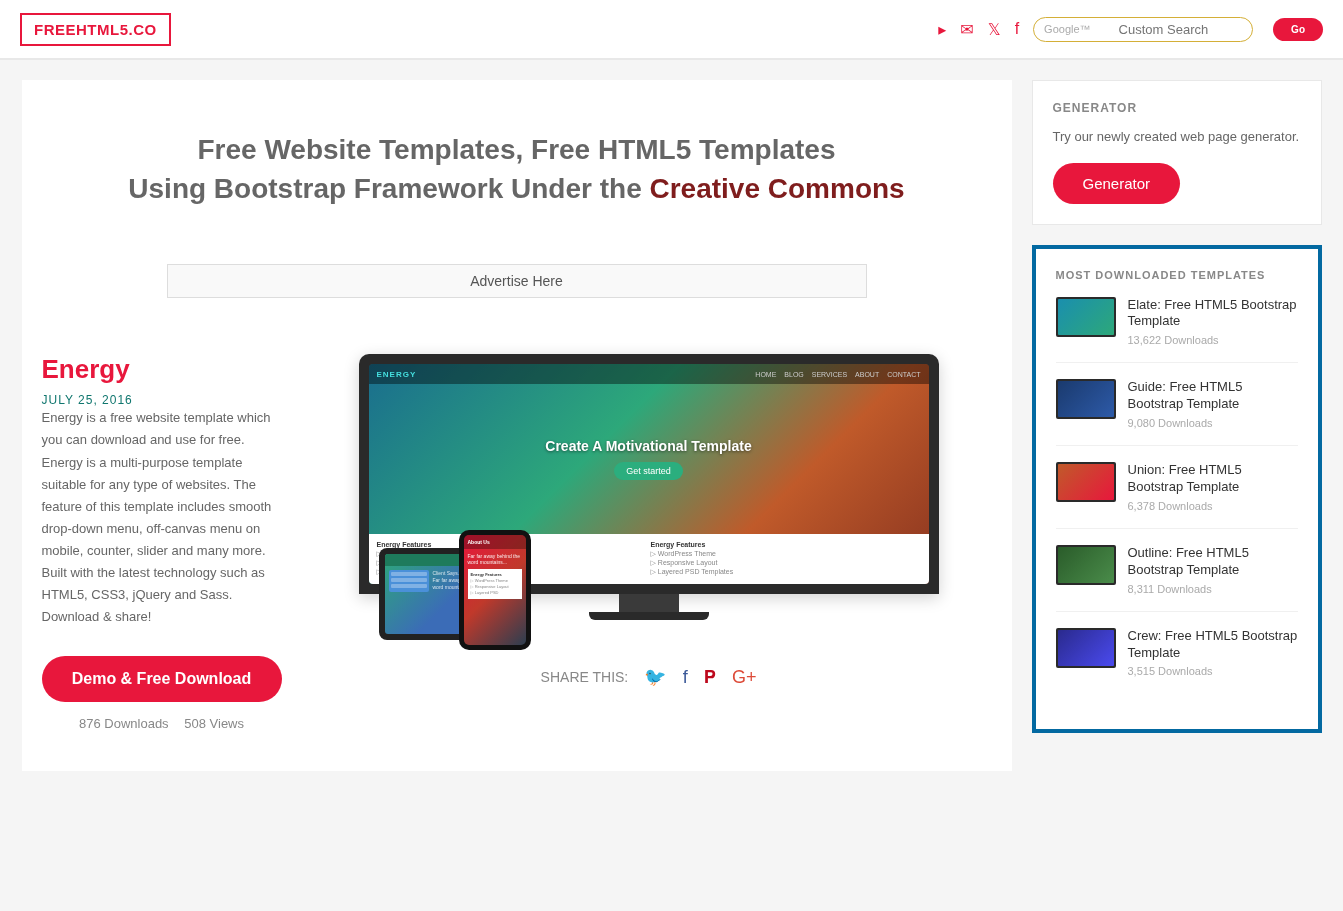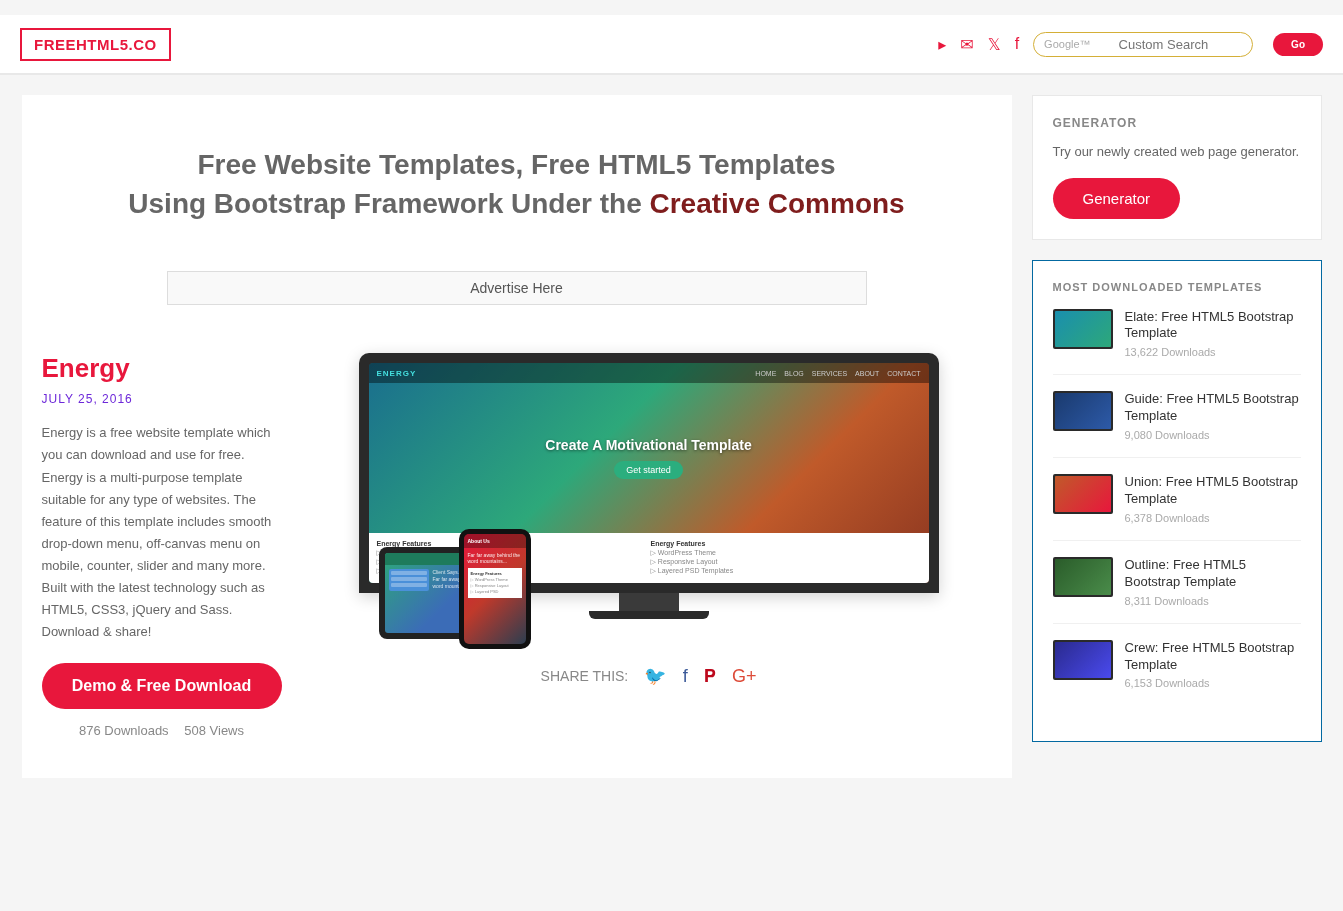--- a/index.html
+++ b/index.html
@@ -7,21 +7,20 @@
 
     
     #header {
       background: #fff;
       border-bottom: 2px solid #e8e8e8;
       padding: 10px 20px;
       display: flex;
       align-items: center;
       justify-content: space-between;
       height: 60px;
-      margin-top: 15px;
     }
     #logo-box {
       border: 2px solid #e8173c;
       padding: 6px 12px;
       color: #e8173c;
       font-weight: bold;
       font-size: 15px;
       letter-spacing: 0.5px;
       text-decoration: none;
     }
@@ -100,21 +99,21 @@
     #hero-title .creative-commons {
       color: #7f1d1d;
     }
 
     
     #advertise-bar {
       border: 1px solid #ddd;
       background: #f9f9f9;
       text-align: center;
       padding: 8px;
-      margin: 28px auto;
+      margin: 36px auto;
       max-width: 700px;
       color: #555;
       font-size: 14px;
     }
 
     
     #template-entry {
       display: flex;
       gap: 24px;
       padding: 20px 0;
@@ -125,30 +124,29 @@
       flex-shrink: 0;
     }
     #template-name {
       color: #e8173c;
       font-size: 26px;
       font-weight: bold;
       margin-bottom: 8px;
     }
     #template-date {
       font-size: 12px;
-      color: #6d28d9;
+      color: #0f766e;
       letter-spacing: 1px;
-      margin-bottom: 16px;
       text-transform: uppercase;
     }
     #template-description {
       font-size: 13px;
       color: #666;
       line-height: 1.7;
-      margin-bottom: 20px;
+      margin-bottom: 28px;
     }
     #download-button {
       background: #e8173c;
       color: #fff;
       border: none;
       border-radius: 30px;
       padding: 14px 28px;
       font-size: 16px;
       font-weight: bold;
       cursor: pointer;
@@ -428,21 +426,21 @@
       border-radius: 25px;
       padding: 12px 30px;
       font-size: 15px;
       cursor: pointer;
     }
 
     
     #most-downloaded-box {
       background: #fff;
       padding: 20px;
-      border: 1px solid #0369a1;
+      border: 4px solid #0369a1;
     }
     #most-downloaded-title {
       font-size: 11px;
       font-weight: bold;
       color: #888;
       letter-spacing: 1px;
       text-transform: uppercase;
       margin-bottom: 16px;
     }
     .template-item {
@@ -681,20 +679,20 @@
       </div>
     </div>
           <div class="template-item">
       <div class="template-thumb">
         <div class="thumb-monitor">
           <div class="thumb-screen thumb-5"></div>
         </div>
       </div>
       <div class="template-item-info">
         <div class="template-item-name">Crew: Free HTML5 Bootstrap Template</div>
-        <div class="template-item-downloads">6,153 Downloads</div>
+        <div class="template-item-downloads">3,515 Downloads</div>
       </div>
     </div>
         </div>
     </div>
 
   </div>
 </div>
 
 </body></html>

